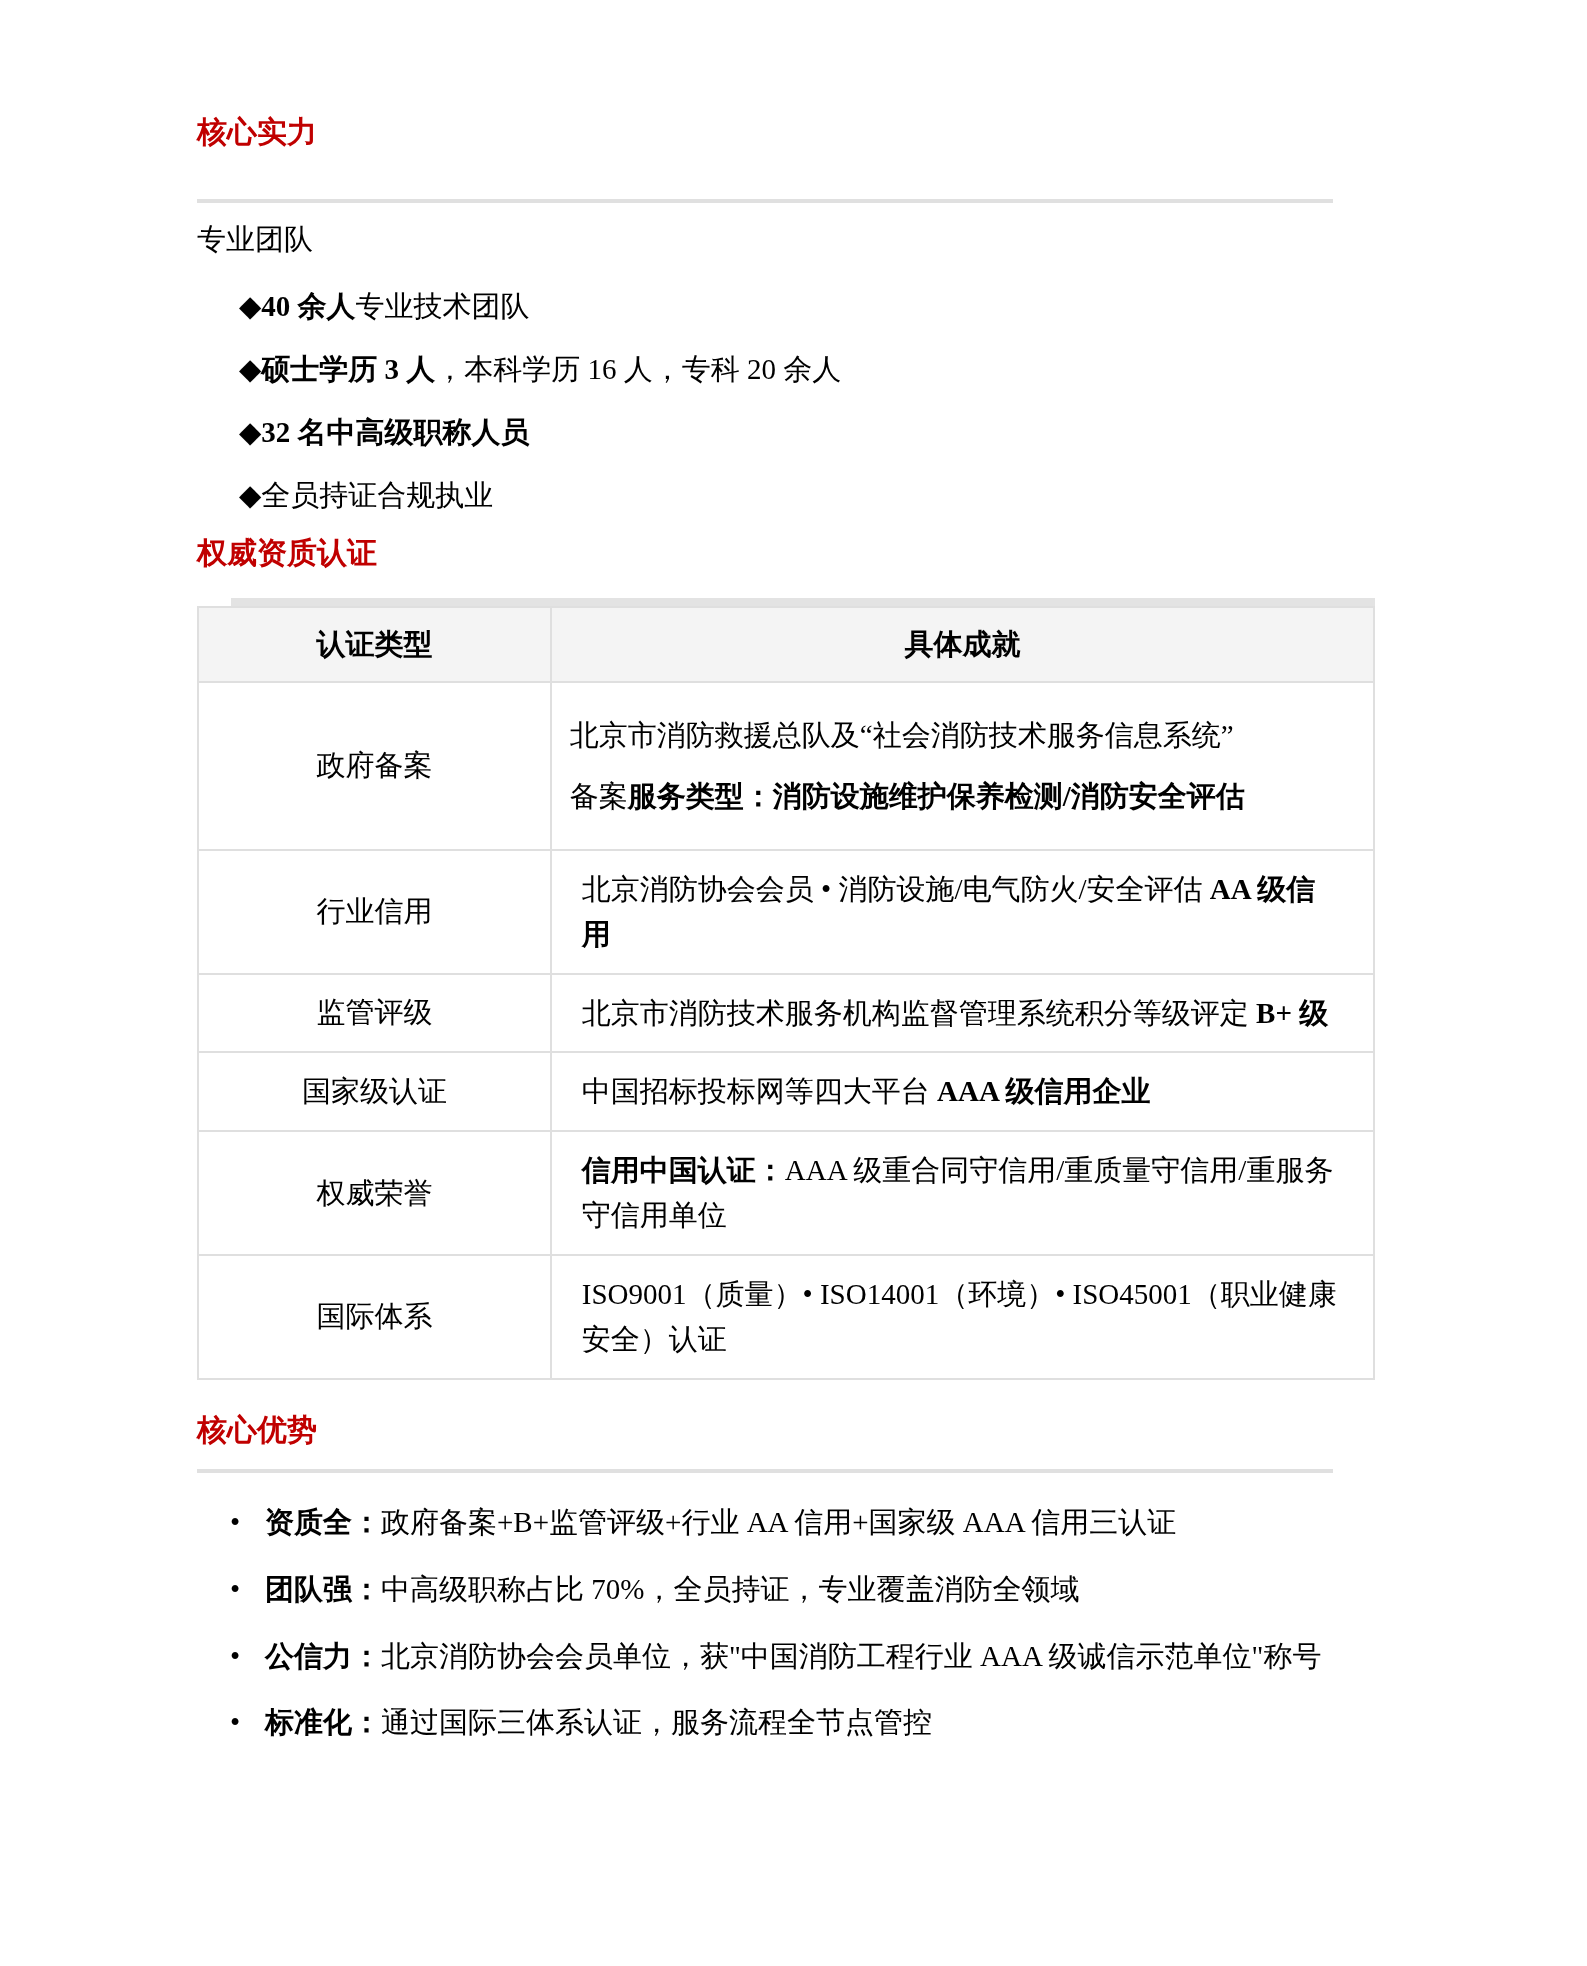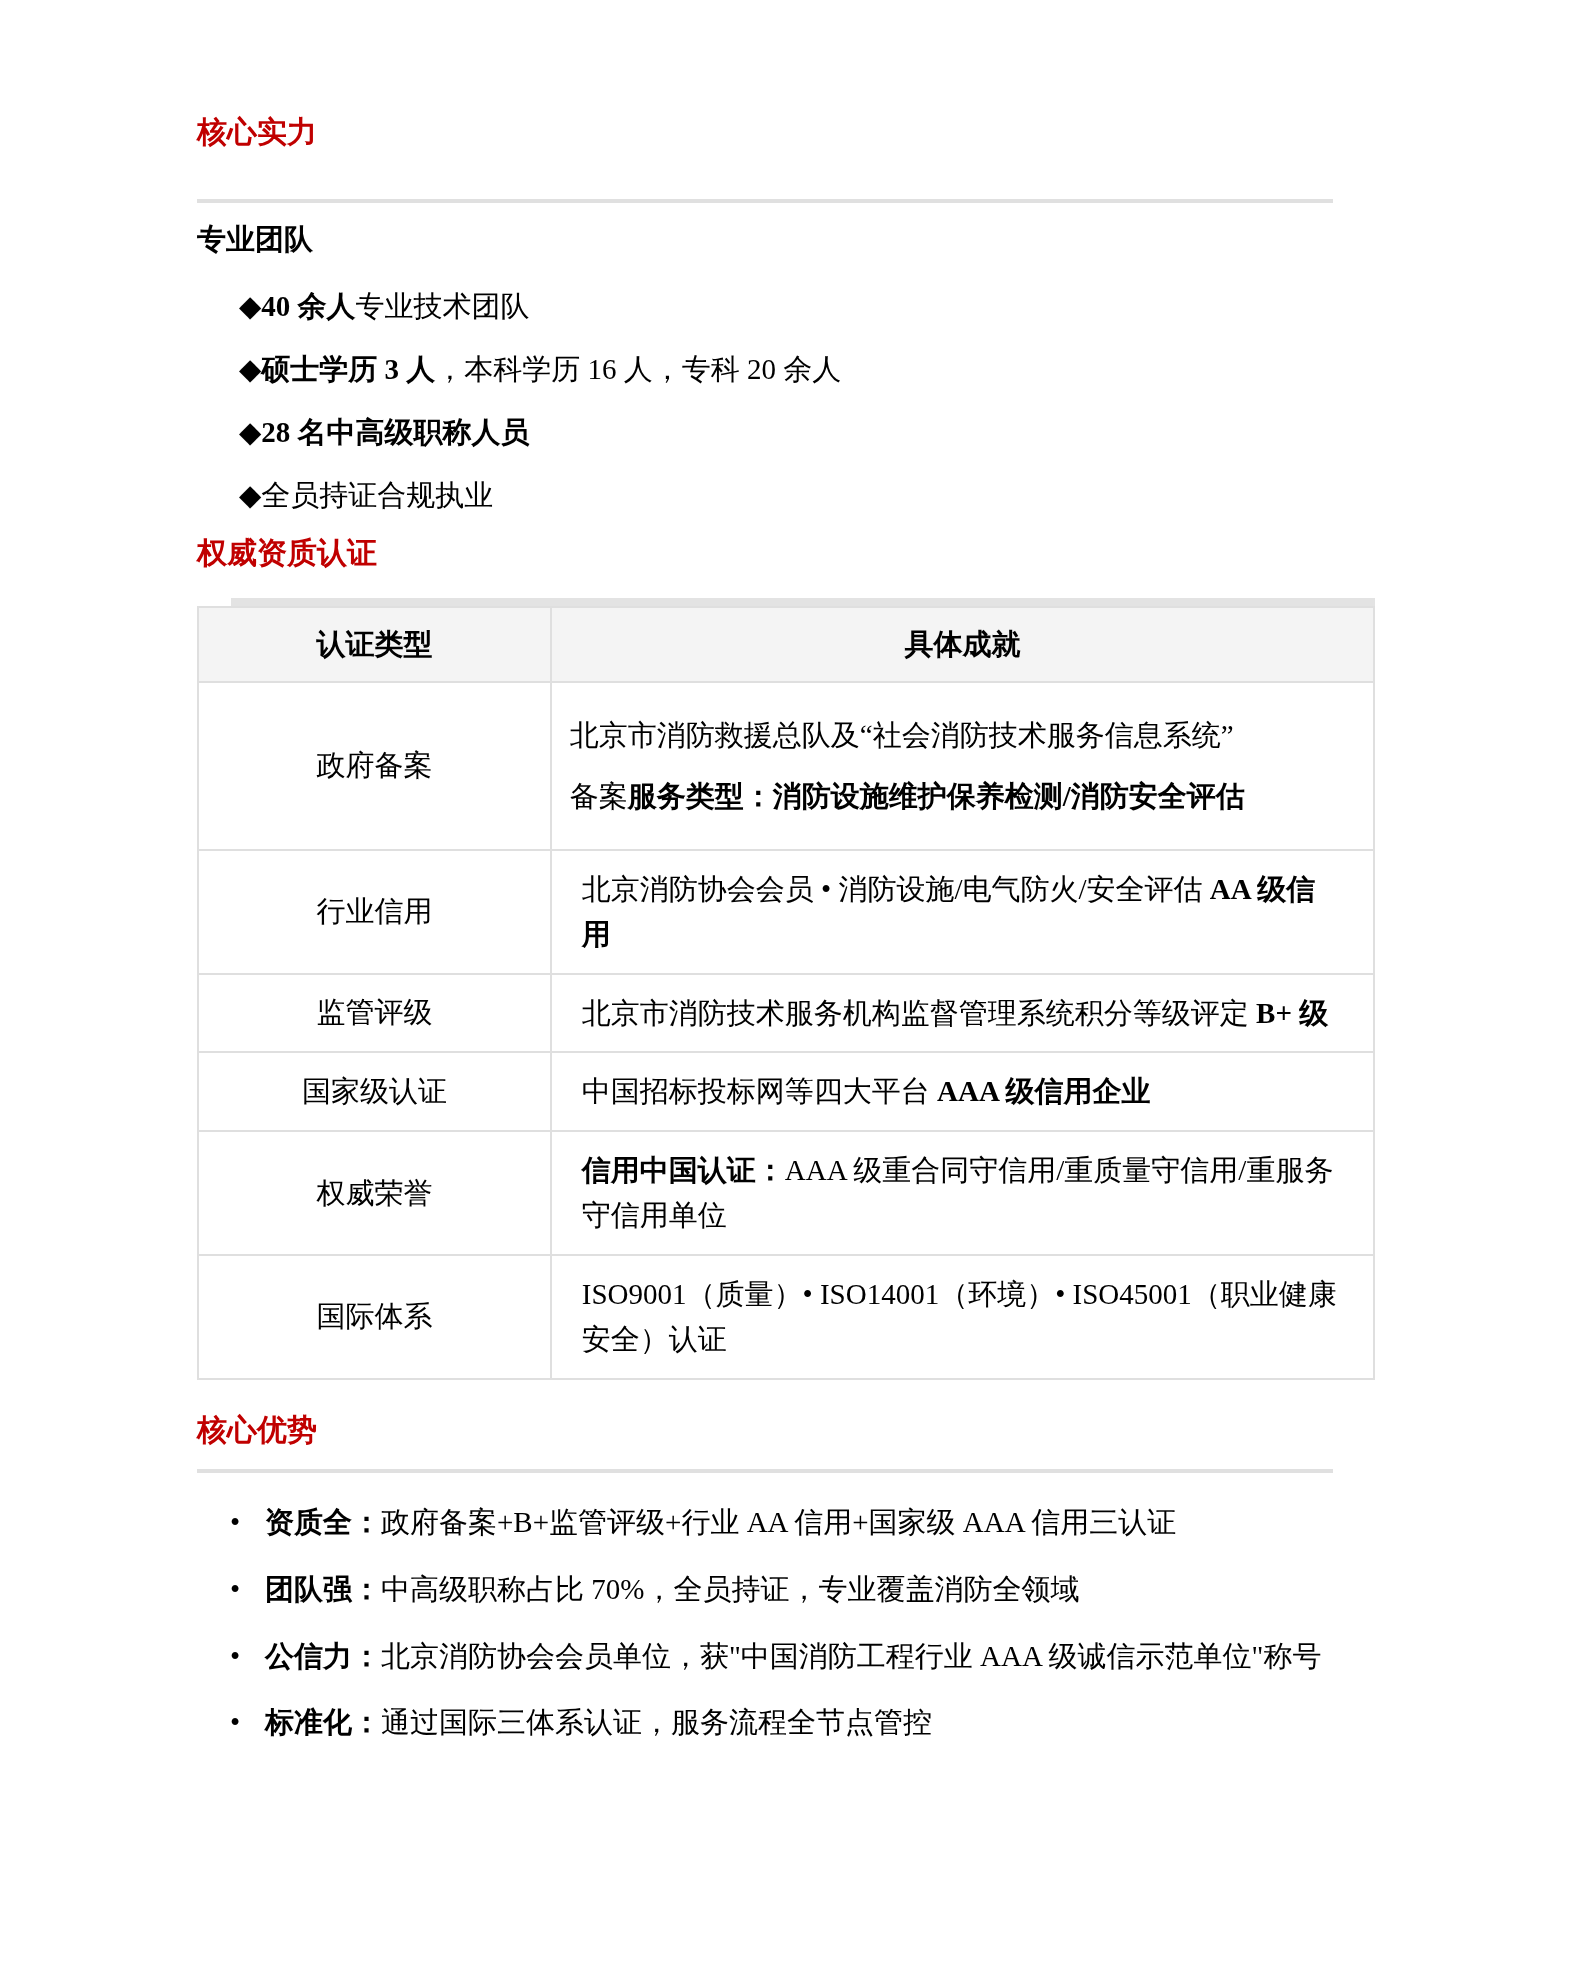--- a/index.html
+++ b/index.html
@@ -10,21 +10,21 @@
     font-family:"Liberation Serif","DejaVu Serif",serif;
     font-size:29px;overflow:hidden;
   }
   .b{font-weight:bold;}
   h2{font-size:30px;font-weight:bold;margin:0;line-height:1.3;}
   .red{color:#c00000;}
   .h-core{margin:0 0 48px 0;}
   .h-cert{margin:14px 0 26px 0;}
   .h-adv{margin:30px 0 20px 0;}
   .rule{height:4px;background:#e0e0e0;margin:0 42px 0 0;}
-  .subhead{font-weight:bold;margin:18px 0 28px 0;line-height:1.3;}
+  .subhead{font-weight:normal;margin:18px 0 28px 0;line-height:1.3;}
   .dbullet{margin:0 0 24px 42px;line-height:1.35;}
   .dbullet:last-of-type{margin-bottom:18px;}
   .topbar{height:8px;background:#e3e3e3;margin-left:34px;}
   table{width:100%;border-collapse:collapse;table-layout:fixed;}
   th,td{border:2px solid #dfdfdf;vertical-align:middle;}
   th{background:#f4f4f4;font-weight:bold;text-align:center;padding:16px 10px;line-height:1.4;}
   col.c1{width:30%;}
   td.t-type{text-align:center;padding:16px 10px;line-height:1.5;}
   td.t-ach{text-align:left;padding:16px 30px;line-height:1.55;}
   tbody tr:first-child td.t-ach{line-height:2.1;padding-top:22px;padding-bottom:22px;padding-left:18px;}
@@ -38,21 +38,21 @@
 <div class="page">
 
   <h2 class="red h-core">核心实力</h2>
 
   <div class="rule"></div>
 
   <p class="subhead">专业团队</p>
 
   <p class="dbullet"><span class="b">◆40 余人</span><span>专业技术团队</span></p>
   <p class="dbullet"><span class="b">◆硕士学历 3 人</span><span>，本科学历 16 人，专科 20 余人</span></p>
-  <p class="dbullet"><span class="b">◆28 名中高级职称人员</span></p>
+  <p class="dbullet"><span class="b">◆32 名中高级职称人员</span></p>
   <p class="dbullet"><span>◆全员持证合规执业</span></p>
 
   <h2 class="red h-cert">权威资质认证</h2>
 
   <div class="topbar"></div>
 
   <table>
     <colgroup>
         <col class="c1">
         <col class="c2">

